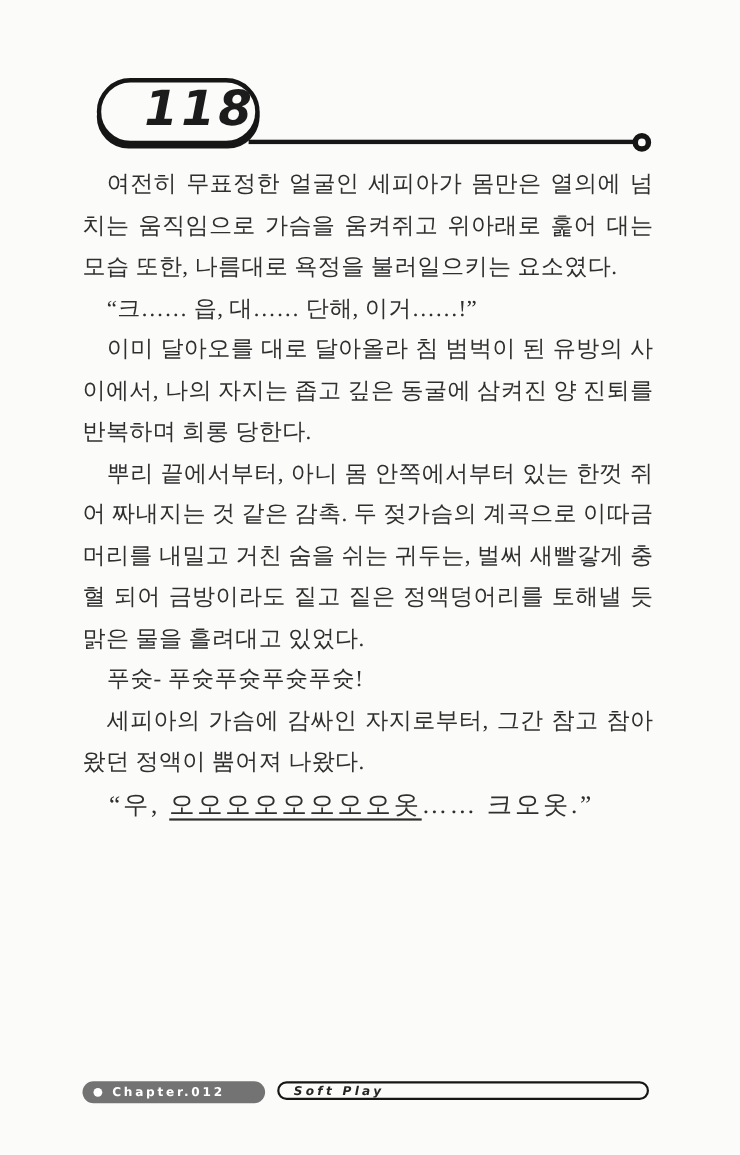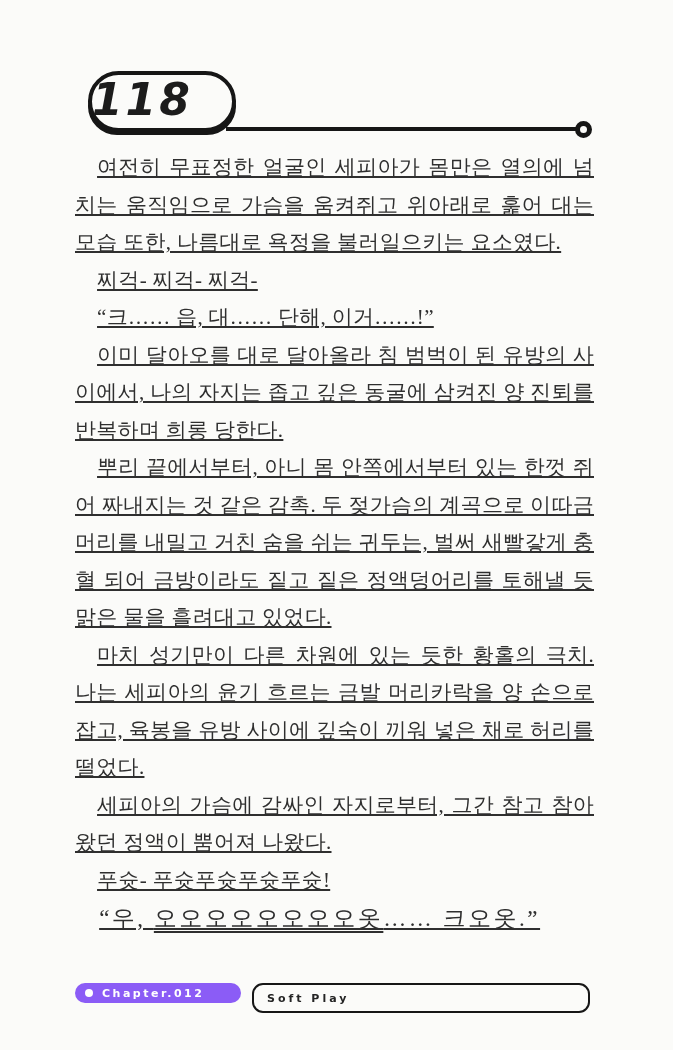--- a/index.html
+++ b/index.html
@@ -23,21 +23,21 @@
     border-radius: 999px;
     z-index: 1;
   }
   .page-badge {
     position: absolute;
     left: 88px; top: 71px;
     width: 148px; height: 61px;
     background: #fbfbf9;
     border: 4px solid #161616;
     border-radius: 999px;
-    display: flex; align-items: center; justify-content: flex-start;
+    display: flex; align-items: center; justify-content: flex-end;
     z-index: 2;
   }
   .page-number {
     font-family: "DejaVu Sans", "Liberation Sans", sans-serif;
     font-style: italic;
     font-weight: 700;
     font-size: 44px;
     letter-spacing: 3px;
     color: #1c1c1c;
     transform: translateY(-2px);
@@ -66,41 +66,40 @@
     width: 519px;
     font-size: 21px;
     line-height: 37.5px;
     text-align: justify;
     word-break: break-all;
     letter-spacing: 0.3px;
   }
   .page-body p {
     margin: 0;
     text-indent: 1.05em;
-    text-decoration: underline;
   }
   .final-quote {
     font-size: 23px;
     letter-spacing: 2.5px;
     line-height: 40px;
     white-space: nowrap;
   }
   .underlined-sfx {
     text-decoration: underline;
     text-decoration-thickness: 2px;
     text-underline-offset: 5px;
     margin-top: 27px;
   }
 
   
   .footer-chapter-pill {
     position: absolute;
     left: 75px; top: 983px;
     width: 166px; height: 20px;
-    background: #8b5cf6;
+    background: #737373;
     border-radius: 11px;
     display: flex; align-items: center;
     padding: 0 10px;
     gap: 9px;
     z-index: 2;
   }
   .footer-bullet {
     width: 8px; height: 8px;
     background: #ffffff;
     border-radius: 50%;
@@ -111,26 +110,27 @@
     font-family: "DejaVu Sans", "Liberation Sans", sans-serif;
     font-size: 11px;
     font-weight: 700;
     letter-spacing: 2.5px;
     white-space: nowrap;
     transform: translateY(-0.5px);
   }
   .footer-section-pill {
     position: absolute;
     left: 252px; top: 983px;
-    width: 338px; height: 30px;
+    width: 338px; height: 17px;
     background: #fbfbf9;
     border: 2px solid #161616;
     border-radius: 11px;
     display: flex; align-items: center;
     padding: 0 13px;
+    font-style: italic;
   }
   .footer-section-label {
     color: #242424;
     font-family: "DejaVu Sans", "Liberation Sans", sans-serif;
     font-size: 11px;
     font-weight: 700;
     letter-spacing: 3px;
     white-space: nowrap;
   }
 </style>
@@ -139,27 +139,25 @@
 
 <div class="page-badge-shadow"></div>
 <div class="page-badge">
   <span class="page-number">118</span>
 </div>
 <div class="header-rule"></div>
 <div class="header-ring"></div>
 
 <div class="page-body">
   <p>여전히 무표정한 얼굴인 세피아가 몸만은 열의에 넘치는 움직임으로 가슴을 움켜쥐고 위아래로 훑어 대는 모습 또한, 나름대로 욕정을 불러일으키는 요소였다.</p>
-  <p>찌걱- 찌걱- 찌걱-</p>
   <p>“크…… 읍, 대…… 단해, 이거……!”</p>
   <p>이미 달아오를 대로 달아올라 침 범벅이 된 유방의 사이에서, 나의 자지는 좁고 깊은 동굴에 삼켜진 양 진퇴를 반복하며 희롱 당한다.</p>
   <p>뿌리 끝에서부터, 아니 몸 안쪽에서부터 있는 한껏 쥐어 짜내지는 것 같은 감촉. 두 젖가슴의 계곡으로 이따금 머리를 내밀고 거친 숨을 쉬는 귀두는, 벌써 새빨갛게 충혈 되어 금방이라도 짙고 짙은 정액덩어리를 토해낼 듯 맑은 물을 흘려대고 있었다.</p>
-  <p>마치 성기만이 다른 차원에 있는 듯한 황홀의 극치. 나는 세피아의 윤기 흐르는 금발 머리카락을 양 손으로 잡고, 육봉을 유방 사이에 깊숙이 끼워 넣은 채로 허리를 떨었다.</p>
+  <p>푸슛- 푸슛푸슛푸슛푸슛!</p>
   <p>세피아의 가슴에 감싸인 자지로부터, 그간 참고 참아왔던 정액이 뿜어져 나왔다.</p>
-  <p>푸슛- 푸슛푸슛푸슛푸슛!</p>
   <p class="final-quote"><span>“우, </span><span class="underlined-sfx">오오오오오오오오옷</span><span>…… 크오옷.”</span></p>
 </div>
 
 <div class="footer-chapter-pill">
   <span class="footer-bullet"></span>
   <span class="footer-chapter-label">Chapter.012</span>
 </div>
 <div class="footer-section-pill">
   <span class="footer-section-label">Soft Play</span>
 </div>

